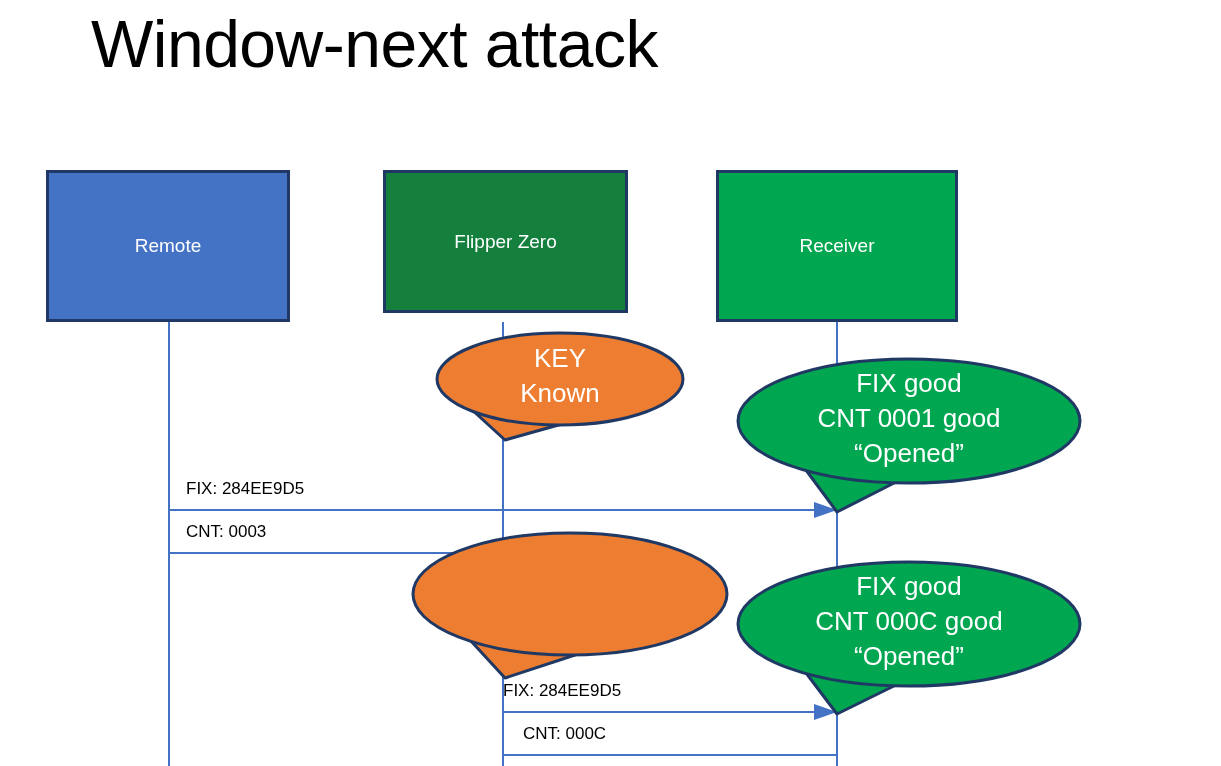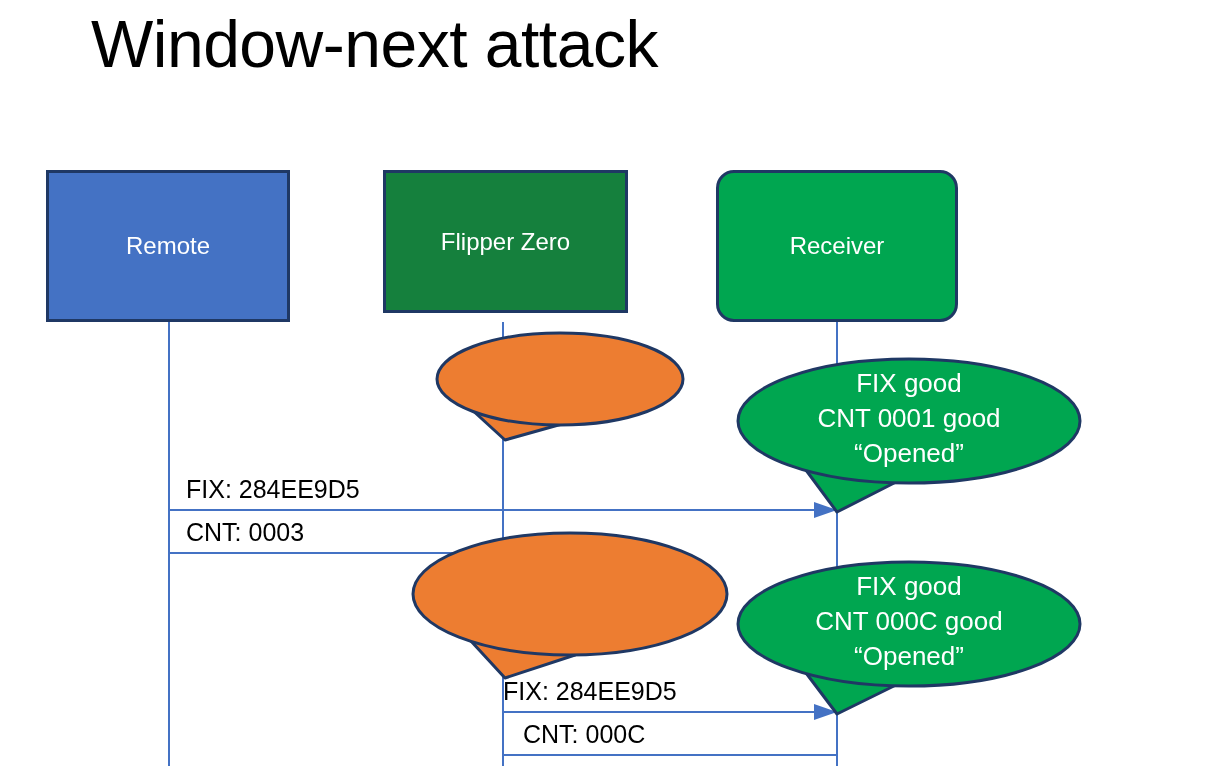--- a/index.html
+++ b/index.html
@@ -46,49 +46,49 @@
   .actor-box {
     position: absolute;
     box-sizing: border-box;
     border: 3px solid #1F3864;
     display: flex;
     align-items: center;
     justify-content: center;
   }
   .actor-label {
     color: #ffffff;
-    font-size: 24px;
+    font-size: 19px;
     line-height: 32px;
     font-weight: 400;
     text-align: center;
     white-space: nowrap;
   }
   #box-remote  { left: 46px;  top: 170px; width: 244px; height: 152px; background: #4472C4; }
   #box-flipper { left: 383px; top: 170px; width: 245px; height: 143px; background: #15803d; }
-  #box-receiver{ left: 716px; top: 170px; width: 242px; height: 152px; background: #00A650; border-radius: 18px; }
+  #box-receiver{ left: 716px; top: 170px; width: 242px; height: 152px; background: #00A650; }
 
   
   .callout-text {
     position: absolute;
     color: #ffffff;
     font-size: 26px;
     line-height: 35px;
     text-align: center;
     white-space: pre-line;
     pointer-events: none;
   }
   #txt-key      { left: 437px; top: 341px; width: 246px; }
   #txt-fix1     { left: 738px; top: 366px; width: 342px; }
   #txt-send     { left: 413px; top: 535px; width: 314px; }
   #txt-fix2     { left: 738px; top: 569px; width: 342px; }
 
   
   .msg-label {
     position: absolute;
-    font-size: 25px;
+    font-size: 17px;
     line-height: 30px;
     color: #000000;
     white-space: nowrap;
   }
   #msg1-fix { left: 186px; top: 474px; }
   #msg1-cnt { left: 186px; top: 517px; }
   #msg2-fix { left: 503px; top: 676px; }
   #msg2-cnt { left: 503px; top: 719px; padding-left: 20px; }
 </style>
 </head>
@@ -136,20 +136,22 @@
   <div class="actor-box" id="box-remote">
     <span class="actor-label">Remote</span>
   </div>
   <div class="actor-box" id="box-flipper">
     <span class="actor-label">Flipper Zero</span>
   </div>
   <div class="actor-box" id="box-receiver">
     <span class="actor-label">Receiver</span>
   </div>
 
+  <div class="callout-text" id="txt-key">KEY
+Known</div>
   <div class="callout-text" id="txt-fix1">FIX good
 CNT 0001 good
 “Opened”</div>
   <div class="callout-text" id="txt-fix2">FIX good
 CNT 000C good
 “Opened”</div>
 
   <div class="msg-label" id="msg1-fix">FIX: 284EE9D5</div>
   <div class="msg-label" id="msg1-cnt">CNT: 0003</div>
   <div class="msg-label" id="msg2-fix">FIX: 284EE9D5</div>

